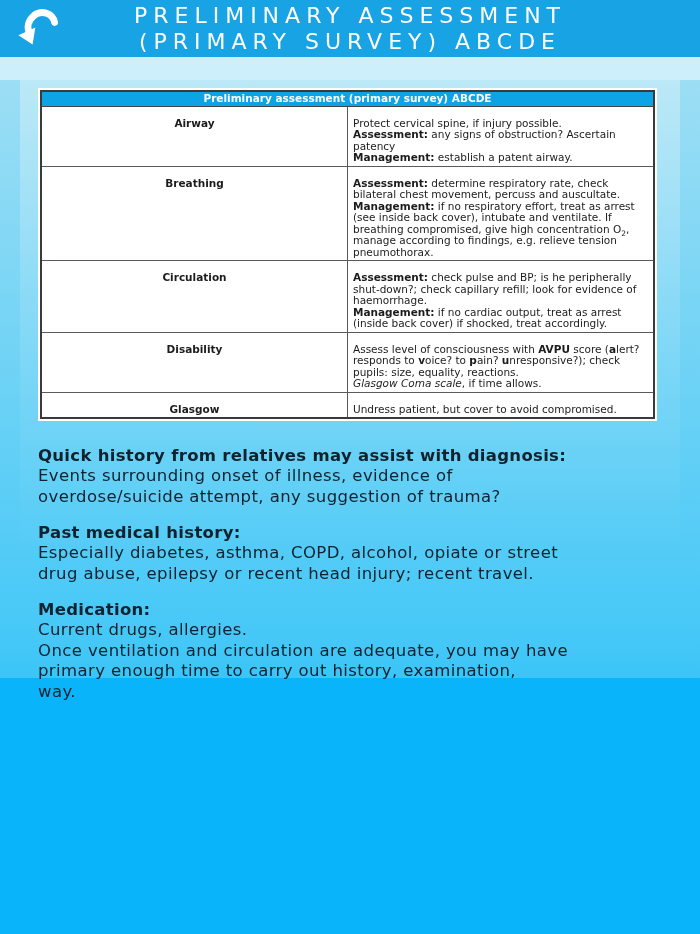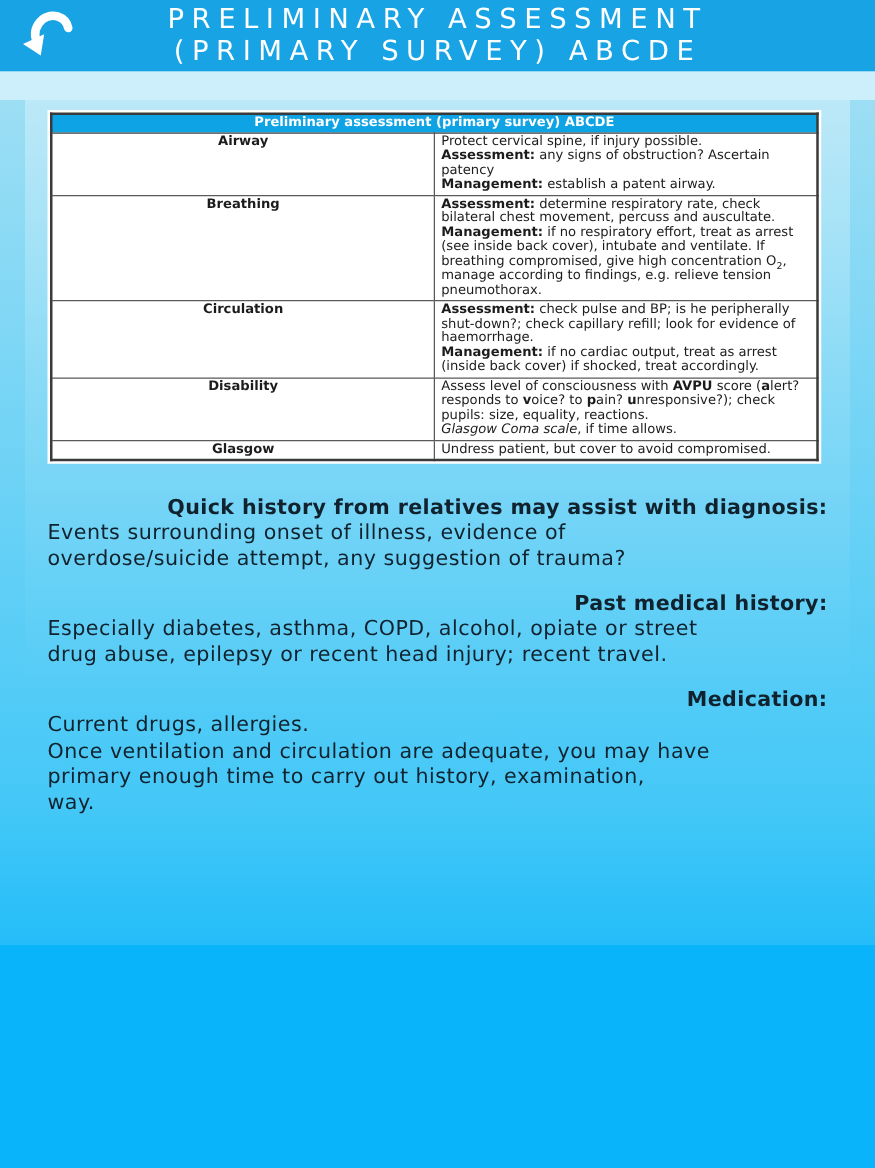--- a/index.html
+++ b/index.html
@@ -1,21 +1,21 @@
 <!DOCTYPE html>
 <html style="--header-bg: #17a3e4; --strip-bg: #cdeefb; --table-header-bg: #0ea3e4; --body-text: #10222e; --page-top: #9cdef4; --page-bottom: #07b1fb;"><head>
 <meta charset="utf-8">
 <style>
   html,body{margin:0;padding:0;}
   body{
     width:700px;height:934px;overflow:hidden;
     font-family:"DejaVu Sans","Liberation Sans",sans-serif;
     background:#0ab4fb;
   }
-  .page{width:700px;height:756px;display:flex;flex-direction:column;
+  .page{width:700px;height:678px;display:flex;flex-direction:column;
     background:linear-gradient(180deg,#9cdef4 80px,#45c8f7 640px,#0ab4fb 850px,#07b1fb 934px);}
 
   
   .app-header{
     height:57px;flex:0 0 57px;background:var(--header-bg,#17a3e4);
     position:relative;display:flex;align-items:center;justify-content:center;
   }
   .back-btn{position:absolute;left:16px;top:6px;width:46px;height:46px;
     display:flex;align-items:center;justify-content:center;cursor:pointer;}
   .app-title{color:#fff;text-align:center;font-size:22px;line-height:26px;
@@ -29,32 +29,32 @@
   }
 
   
   .table-card{background:#fff;padding:2px;width:fit-content;}
   table.abcde{border-collapse:collapse;width:615px;table-layout:fixed;
     font-size:10.5px;line-height:11.5px;color:#1c1c1c;border:2px solid #3a3a3a;}
   table.abcde th{
     background:var(--table-header-bg,#0ea3e4);color:#fff;font-weight:bold;
     font-size:10.5px;padding:1px 2px;border:1px solid #444;text-align:center;margin-top:45px;
   }
-  table.abcde td{border:1px solid #5a5a5a;vertical-align:top;padding:1px 5px 2px;}
+  table.abcde td{border:1px solid #5a5a5a;vertical-align:top;padding:11px 5px 2px;}
   td.row-label{width:49%;text-align:center;font-weight:bold;}
   .para{margin:0;}
   .b{font-weight:bold;}
   .i{font-style:italic;}
   table.abcde sub{font-size:7.5px;line-height:0;}
 
   
   .notes{margin-top:24px;color:var(--body-text,#10222e);
     font-size:16.5px;line-height:20.5px;letter-spacing:.4px;}
   .note{margin:0 0 15px 0;}
-  .note h3{margin:0;font-size:16.5px;line-height:21px;font-weight:bold;letter-spacing:.3px;text-align:right;}
+  .note h3{margin:0;font-size:16.5px;line-height:21px;font-weight:bold;letter-spacing:.3px;}
   .note .line{white-space:nowrap;}
 </style>
 </head>
 <body>
 
 <div class="page">
 
   <header class="app-header">
     <div class="back-btn">
       <span>

